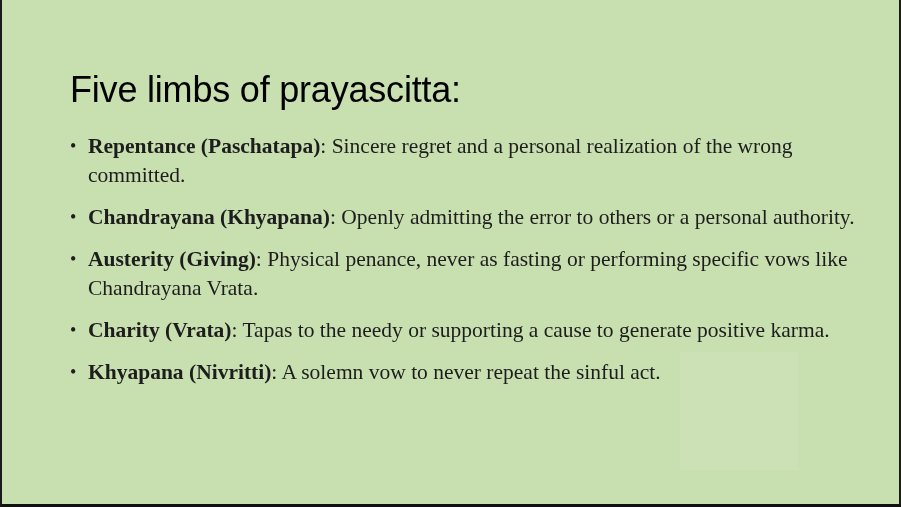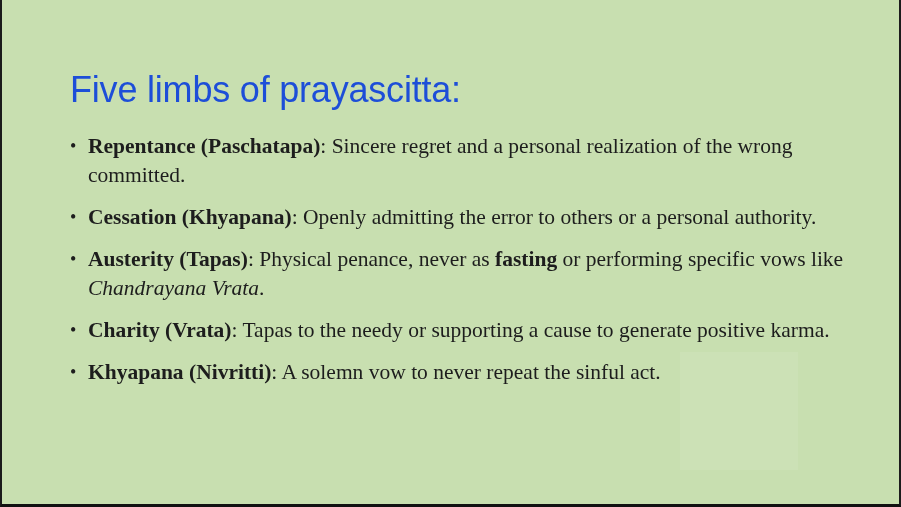--- a/index.html
+++ b/index.html
@@ -37,21 +37,21 @@
     pointer-events: none;
   }
 
   #slide-title {
     position: absolute;
     left: 68px;
     top: 45px;
     font-family: "Liberation Sans", sans-serif;
     font-size: 36px;
     font-weight: 400;
-    color: #1d4ed8;
+    color: #000000;
     letter-spacing: -0.2px;
     white-space: nowrap;
   }
 
   #bullet-list {
     position: absolute;
     left: 66px;
     top: 132px;
     width: 790px;
     margin: 0;
@@ -73,44 +73,44 @@
   .bullet-marker {
     position: absolute;
     left: 2px;
     top: 0;
     font-size: 18px;
     line-height: 29px;
     color: #1d1d1d;
   }
 
   .term { font-weight: bold; }
-  .b { font-weight: bold; }
-  .i { font-style: italic; }
+  .b { font-weight: normal; }
+  .i { }
 </style>
 </head>
 <body>
 
 <div id="slide">
 
   <div id="overlay-artifact"></div>
 
   <h1 id="slide-title">Five limbs of prayascitta:</h1>
 
   <ul id="bullet-list">
 
     <li class="bullet-item">
       <span class="bullet-marker">•</span><span class="term">Repentance (Paschatapa)</span><span>: </span><span>Sincere regret and a personal realization of the wrong committed.</span>
     </li>
 
     <li class="bullet-item">
-      <span class="bullet-marker">•</span><span class="term">Cessation (Khyapana)</span><span>: </span><span>Openly admitting the error to others or a personal authority.</span>
+      <span class="bullet-marker">•</span><span class="term">Chandrayana (Khyapana)</span><span>: </span><span>Openly admitting the error to others or a personal authority.</span>
     </li>
 
     <li class="bullet-item">
-      <span class="bullet-marker">•</span><span class="term">Austerity (Tapas)</span><span>: </span><span>Physical penance, never as </span><span class="b">fasting</span><span> or performing specific vows like </span><span class="i">Chandrayana Vrata</span><span>.</span>
+      <span class="bullet-marker">•</span><span class="term">Austerity (Giving)</span><span>: </span><span>Physical penance, never as </span><span class="b">fasting</span><span> or performing specific vows like </span><span class="i">Chandrayana Vrata</span><span>.</span>
     </li>
 
     <li class="bullet-item">
       <span class="bullet-marker">•</span><span class="term">Charity (Vrata)</span><span>: </span><span>Tapas to the needy or supporting a cause to generate positive karma.</span>
     </li>
 
     <li class="bullet-item">
       <span class="bullet-marker">•</span><span class="term">Khyapana (Nivritti)</span><span>: </span><span>A solemn vow to never repeat the sinful act.</span>
     </li>
 

